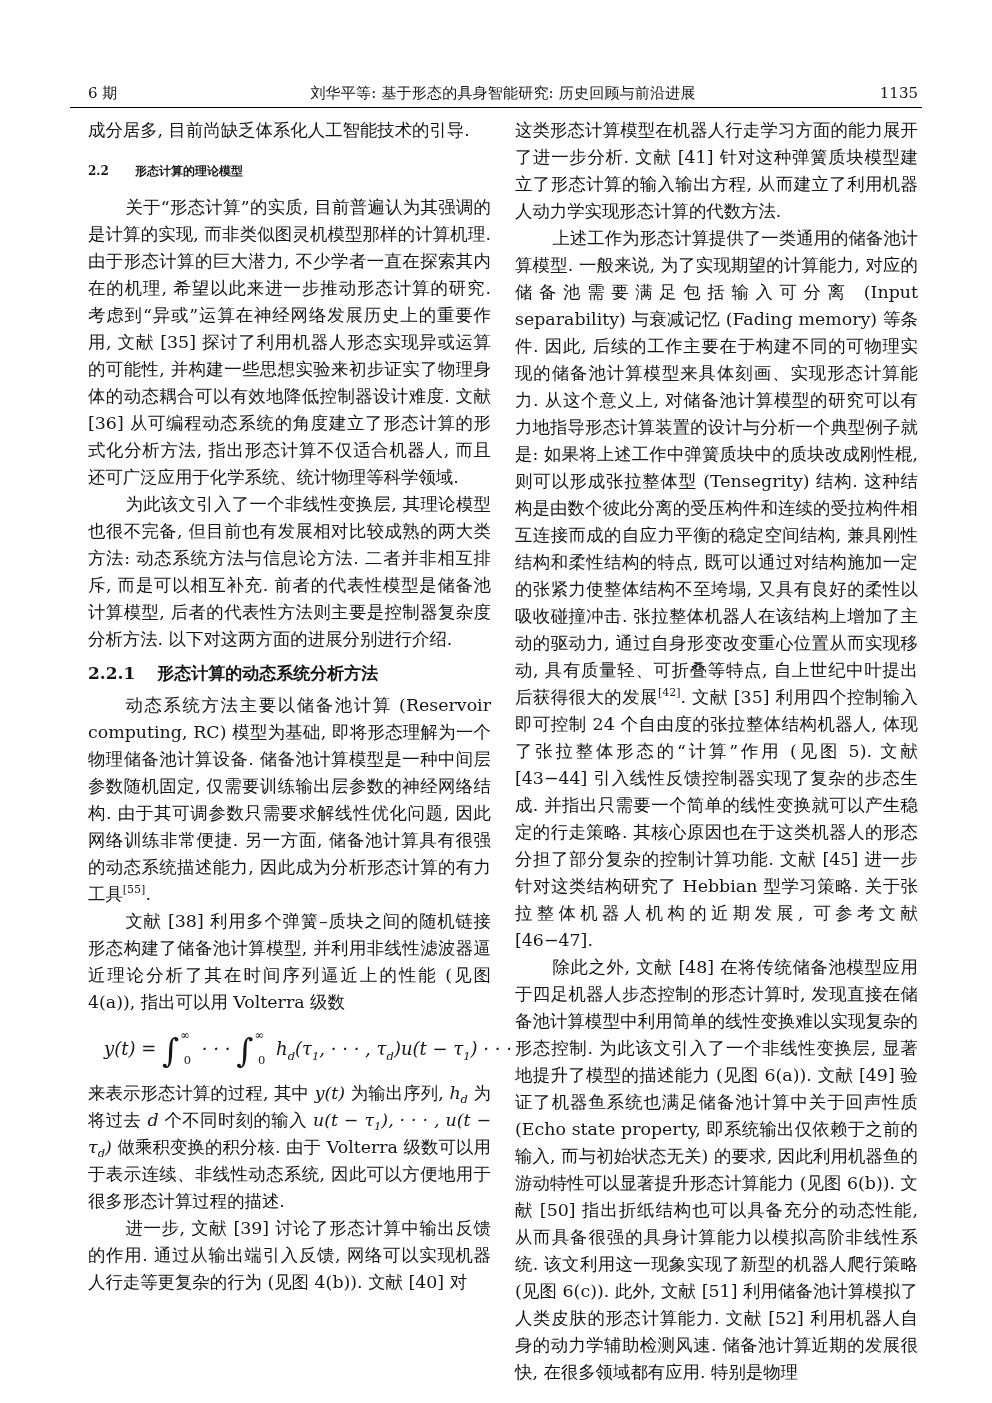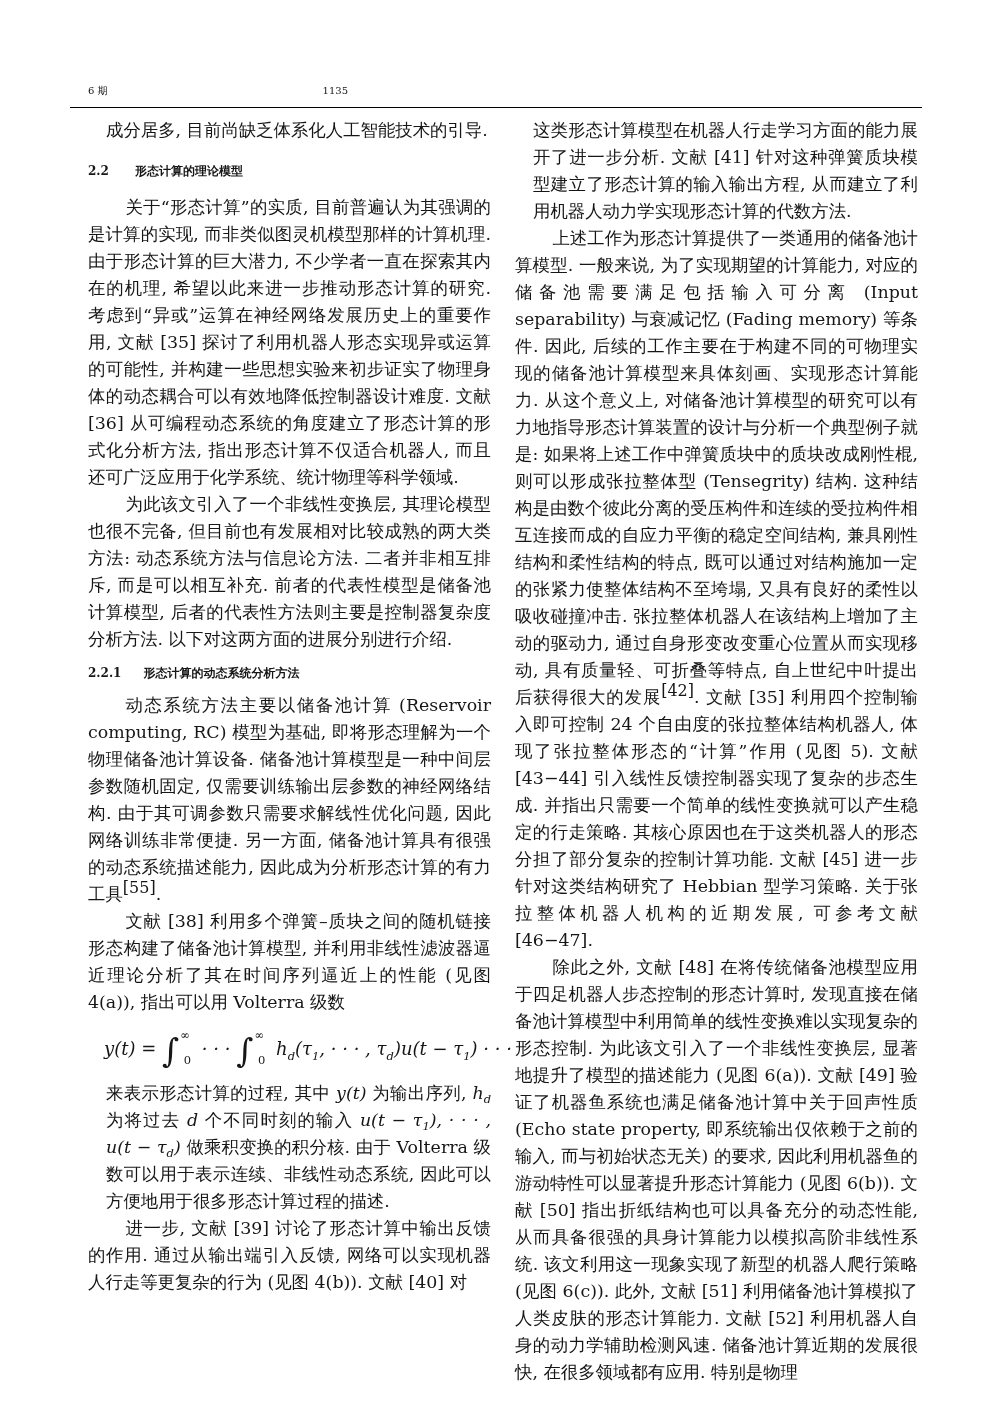--- a/index.html
+++ b/index.html
@@ -3,65 +3,66 @@
 <meta charset="utf-8">
 <style>
   html,body { margin:0; padding:0; background:#ffffff; }
   .page {
     position:relative; width:992px; height:1403px; background:#ffffff;
     font-family:"DejaVu Serif","Liberation Serif",serif; color:#161616;
     overflow:hidden;
   }
   .page-header {
     position:absolute; top:84px; left:88px; width:830px;
-    display:flex; align-items:baseline; font-size:10px;
+    display:flex; align-items:baseline; font-size:15px;
   }
   .page-header .issue { width:130px; text-align:left; }
   .page-header .rtitle { flex:1; text-align:center; letter-spacing:.2px; }
   .page-header .pageno { width:130px; text-align:right; }
   .header-rule {
     position:absolute; top:107px; left:70px; width:852px; height:0;
     border-top:1.6px solid #000;
   }
   .columns {
     position:absolute; top:117px; left:88px;
     display:flex; gap:24px;
   }
   .col { width:403px; font-size:17.4px; line-height:27px; text-align:justify; }
   .col p { margin:0; text-indent:2.15em; }
-  .col p.noindent { text-indent:0;margin-left:18px; }
+  .col p.noindent { text-indent:0; }
   h2.section {
     margin:14px 0 10px; font-size:12px; font-weight:bold; line-height:26px;
     font-family:"DejaVu Sans","Liberation Sans",sans-serif; text-align:left;
   }
   h2.section .num { font-family:"DejaVu Serif",serif; margin-right:26px; }
   h3.subsection {
-    margin:7px 0 5px; font-size:12px; font-weight:bold; line-height:27px;
+    margin:7px 0 5px; font-size:17px; font-weight:bold; line-height:27px;
     font-family:"DejaVu Sans","Liberation Sans",sans-serif; text-align:left;
   }
   h3.subsection .num { font-family:"DejaVu Serif",serif; margin-right:22px; }
-  sup.sup { font-size:16px; line-height:0; }
+  sup.sup { font-size:11px; line-height:0; }
   sub.sub { font-size:11.5px; line-height:0; font-style:italic; font-family:"DejaVu Serif",serif; }
   .math { font-style:italic; font-family:"DejaVu Serif",serif; }
   .equation { margin:12px 0 8px; font-size:18px; text-align:right; font-family:"DejaVu Serif",serif; }
   .eq-line { line-height:42px; white-space:nowrap; }
   .eq-line1 { padding-left:16px; }
   .eq-line2 { padding-left:128px; }
   .equation .math { font-style:italic; }
   .bigint { font-size:33px; font-style:normal; vertical-align:-7px; }
   sup.isup { font-size:11.5px; line-height:0; vertical-align:16px; margin-left:1px; }
   sub.isub { font-size:11.5px; line-height:0; vertical-align:-9px; margin-left:-6px; margin-right:5px; }
 </style>
 </head>
 <body>
 
 <div class="page">
 
   <div class="page-header">
     <span class="issue">6 期</span>
+    <span class="rtitle">刘华平等: 基于形态的具身智能研究: 历史回顾与前沿进展</span>
     <span class="pageno">1135</span>
   </div>
   <div class="header-rule"></div>
 
   <main class="columns">
 
     <section class="col">
       <p class="noindent">成分居多, 目前尚缺乏体系化人工智能技术的引导.</p>
 
       <h2 class="section">

